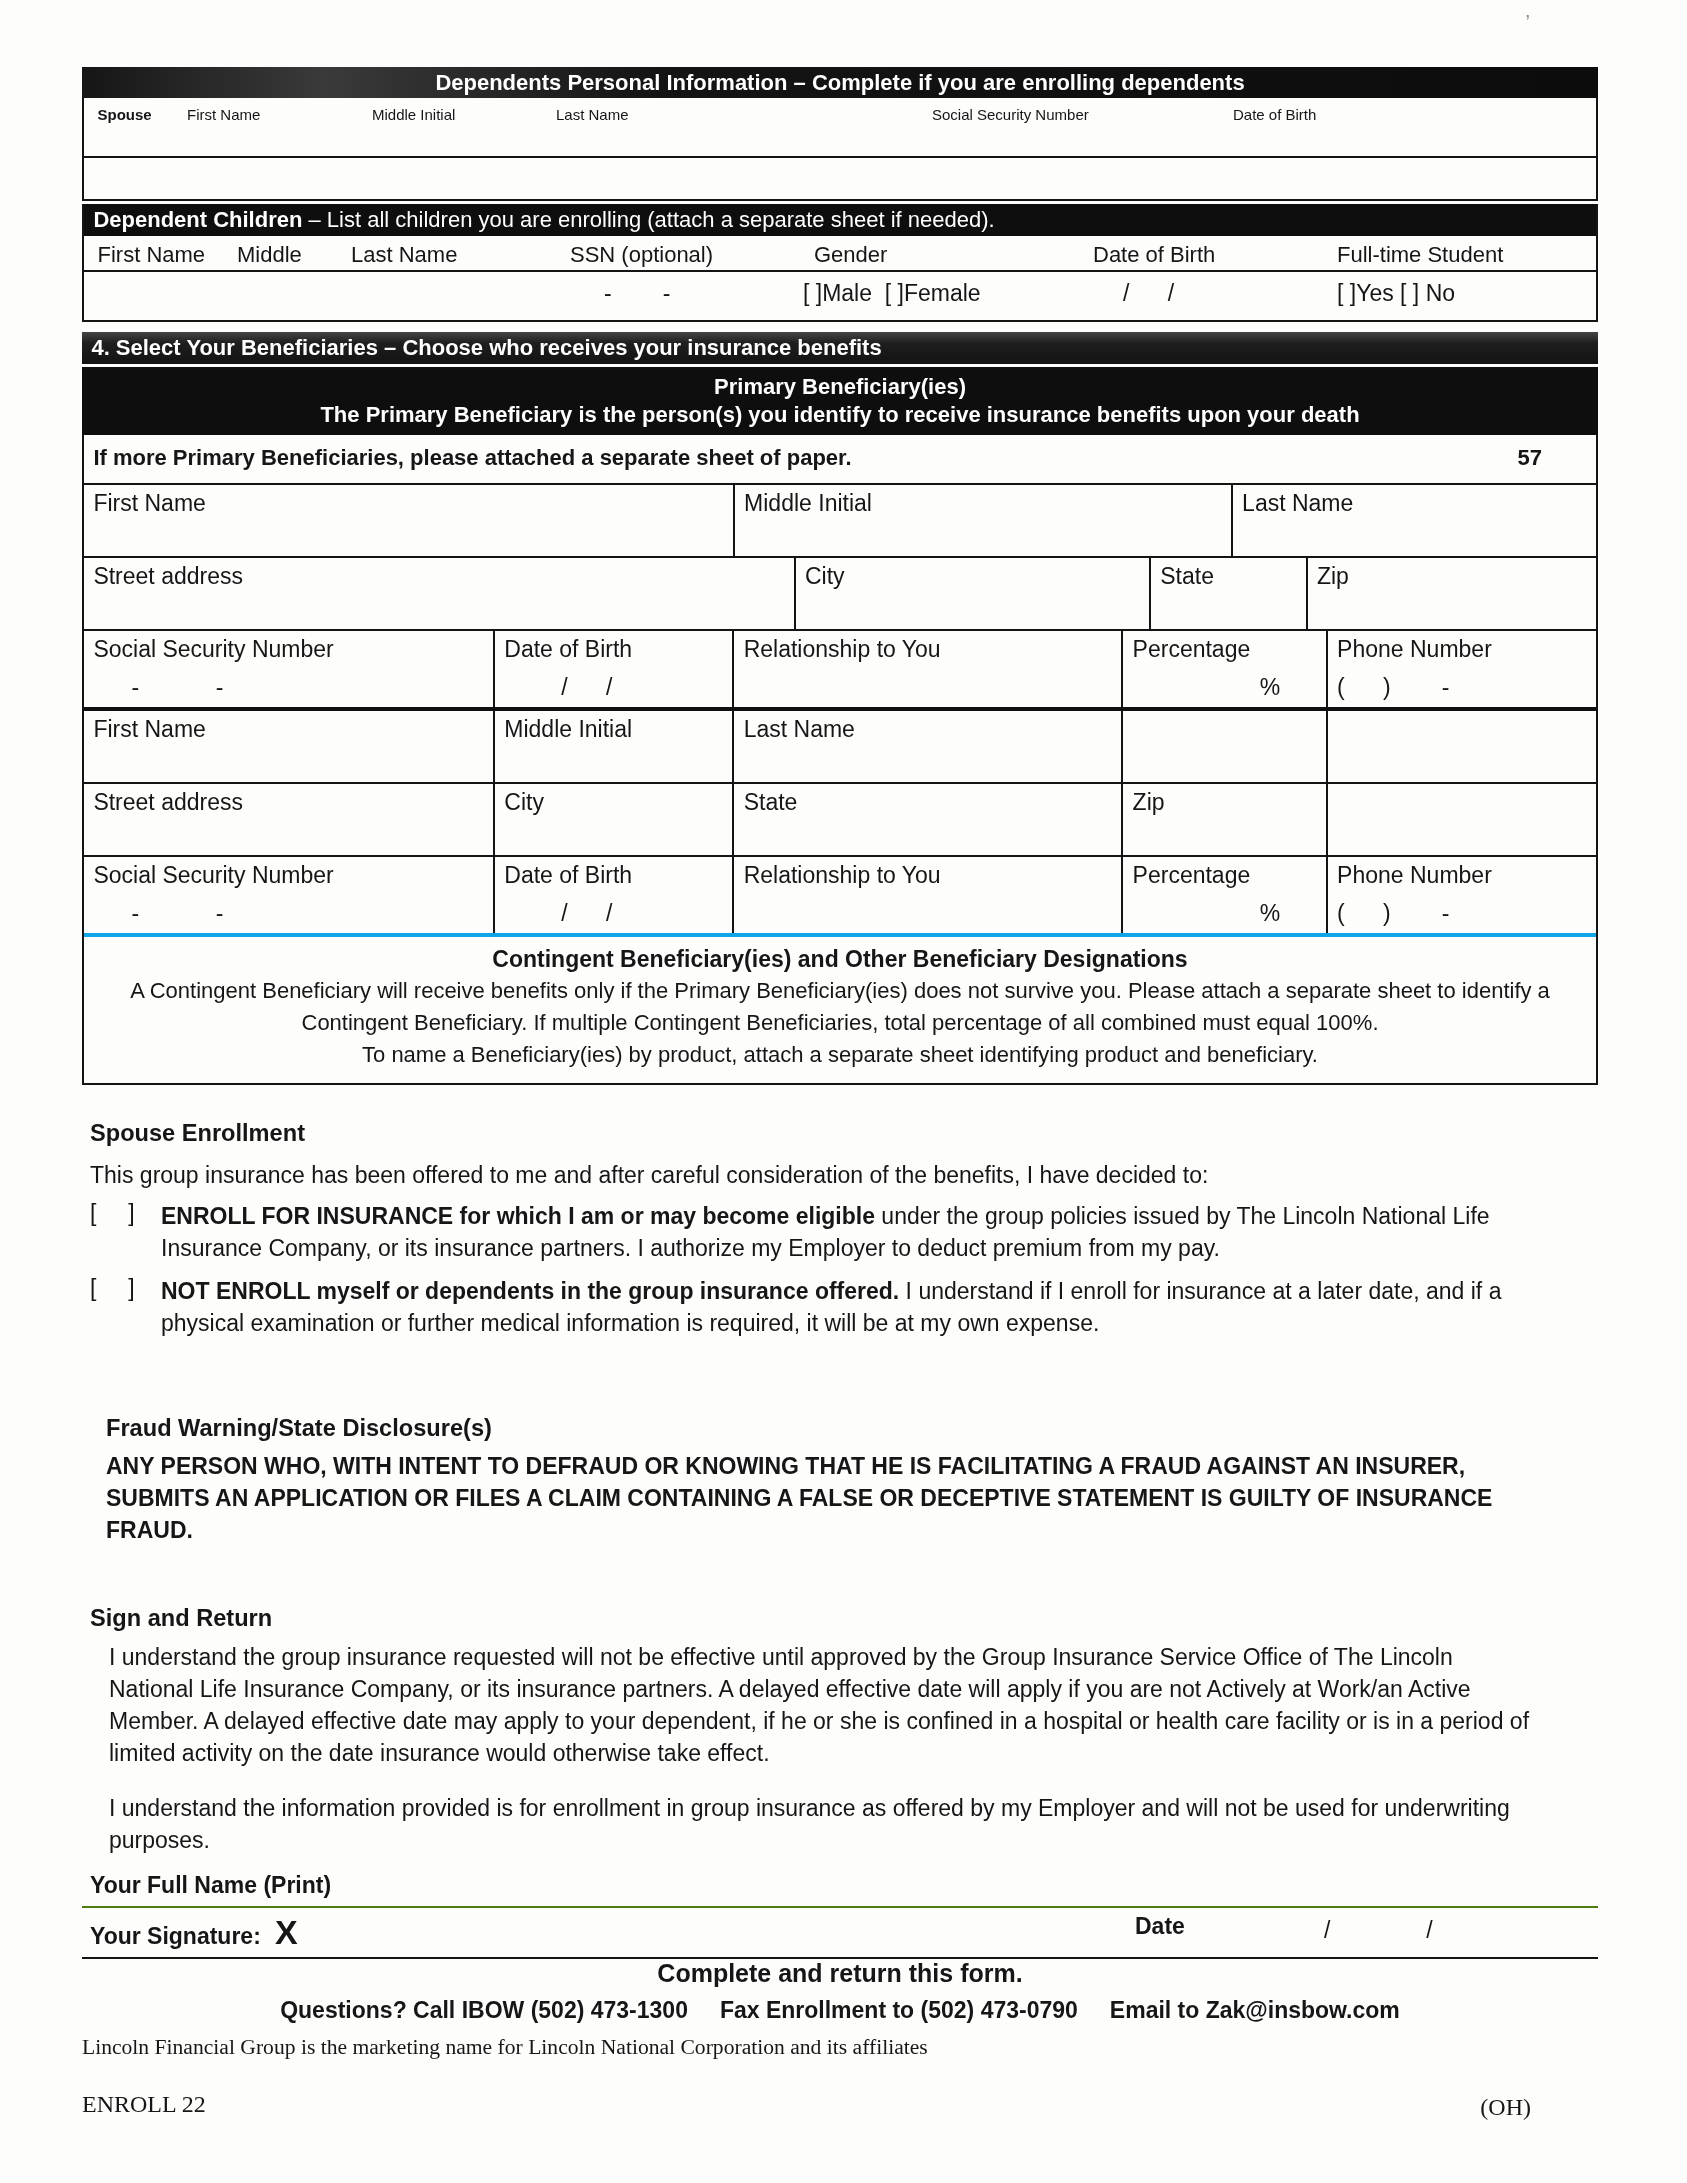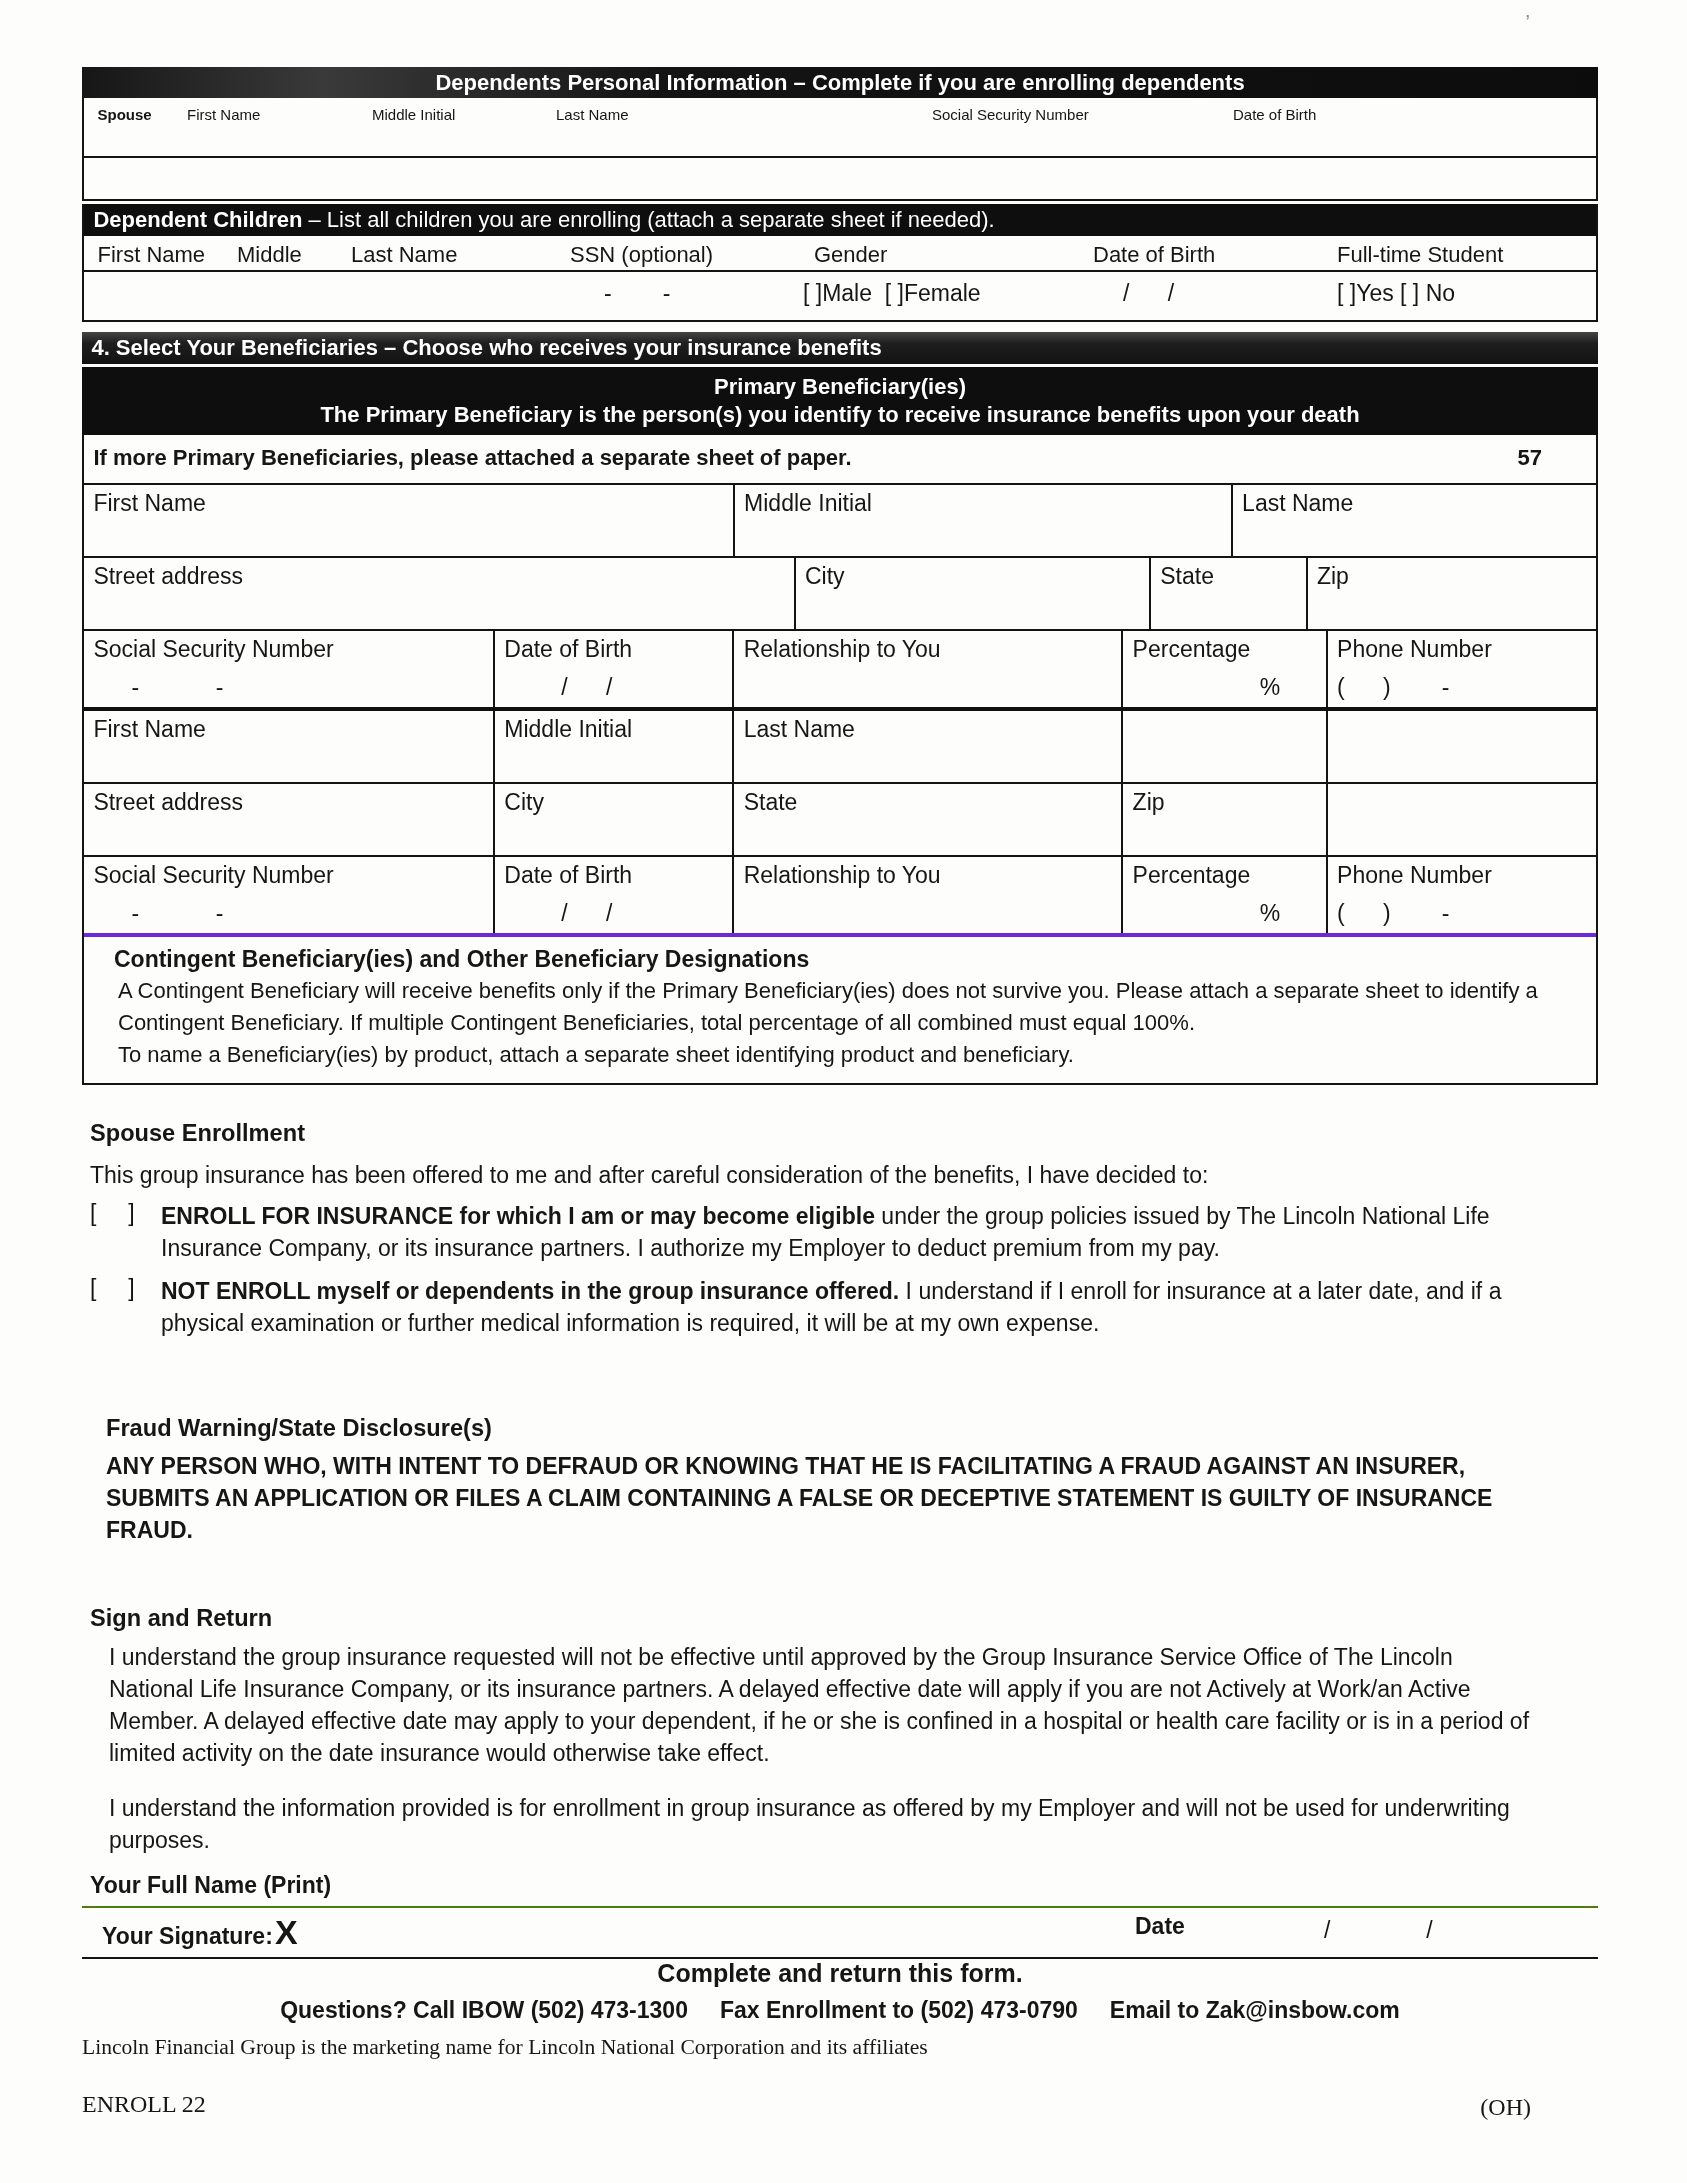--- a/index.html
+++ b/index.html
@@ -47,21 +47,21 @@
   .cell + .cell { border-left: 2px solid #141414; }
   .fmt { margin-top: auto; white-space: pre; }
   .fmt.right { text-align: right; padding-right: 36px; }
   .fmt.ind { padding-left: 38px; }
   .fmt.ind2 { padding-left: 57px; }
   .h1 { min-height: 71px; } .h3 { min-height: 76px; }
   .g1a{width:650px} .g1b{width:499px} .g1c{width:366px}
   .g2a{width:711px} .g2b{width:356px} .g2c{width:157px} .g2d{width:291px}
   .g3a{width:410px} .g3b{width:240px} .g3c{width:390px} .g3d{width:205px} .g3e{width:271px}
 
-  .contingent { border-top: 4px solid #6d28d9; text-align: left; padding: 6.7px 30px 12px 30px;
+  .contingent { border-top: 4px solid #0ea5e9; text-align: center; padding: 6.7px 30px 12px 30px;
     font-size: 22px; line-height: 32px; }
   .contingent .ctitle { font-weight: bold; font-size: 23px; display: block; }
   .contingent p { max-width: 1444px; margin: 0 auto; }
   .b { font-weight: bold; }
 
   .confirm { margin-top: 35px; padding-left: 8px; font-size: 23px; }
   .sec-title { font-weight: bold; font-size: 23.6px; }
   .confirm .intro { font-weight: normal; margin-top: 15px; }
   .cb-item { display: flex; margin-top: 10.8px; }
   .cb { flex: 0 0 71px; white-space: pre; }
@@ -70,21 +70,21 @@
   .fraud { margin-top: 76px; padding-left: 24px; font-size: 23px; }
   .fraud p { font-weight: bold; margin-top: 8px; max-width: 1438px; line-height: 32px; }
 
   .signret { margin-top: 59px; padding-left: 8px; font-size: 23px; }
   .signret .para { margin-top: 9.4px; margin-left: 19px; max-width: 1431px; line-height: 32px; }
   .signret .para2 { margin-top: 23px; }
 
   .fullname-row { margin-top: 12px; border-bottom: 2px solid #4d7c0f; padding: 4px 0 6.7px 8px;
     font-size: 23px; font-weight: bold; }
   .sig-row { position: relative; border-bottom: 2.7px solid #141414; height: 51px; font-size: 23px; }
-  .sig-label { position: absolute; left: 20px; top: 15px; font-weight: bold; }
+  .sig-label { position: absolute; left: 8px; top: 15px; font-weight: bold; }
   .sig-x { position: absolute; left: 193px; top: 5.4px; font-weight: bold; font-size: 34px; }
   .date-label { position: absolute; left: 1053px; top: 5.4px; font-weight: bold; }
   .date-fmt { position: absolute; left: 1242px; top: 9.4px; white-space: pre; }
 
   .complete-line { margin-top: 0; text-align: center; font-size: 25px; font-weight: bold; }
   .contact-line { margin-top: 9.4px; display: flex; justify-content: center; gap: 32px;
     font-size: 23px; font-weight: bold; }
   .lincoln-line { margin-top: 10.8px; font-family: "Liberation Serif", serif; font-size: 21.6px; }
   .bottom-codes { position: relative; margin-top: 31px; font-family: "Liberation Serif", serif;
     font-size: 24px; height: 34px; }

